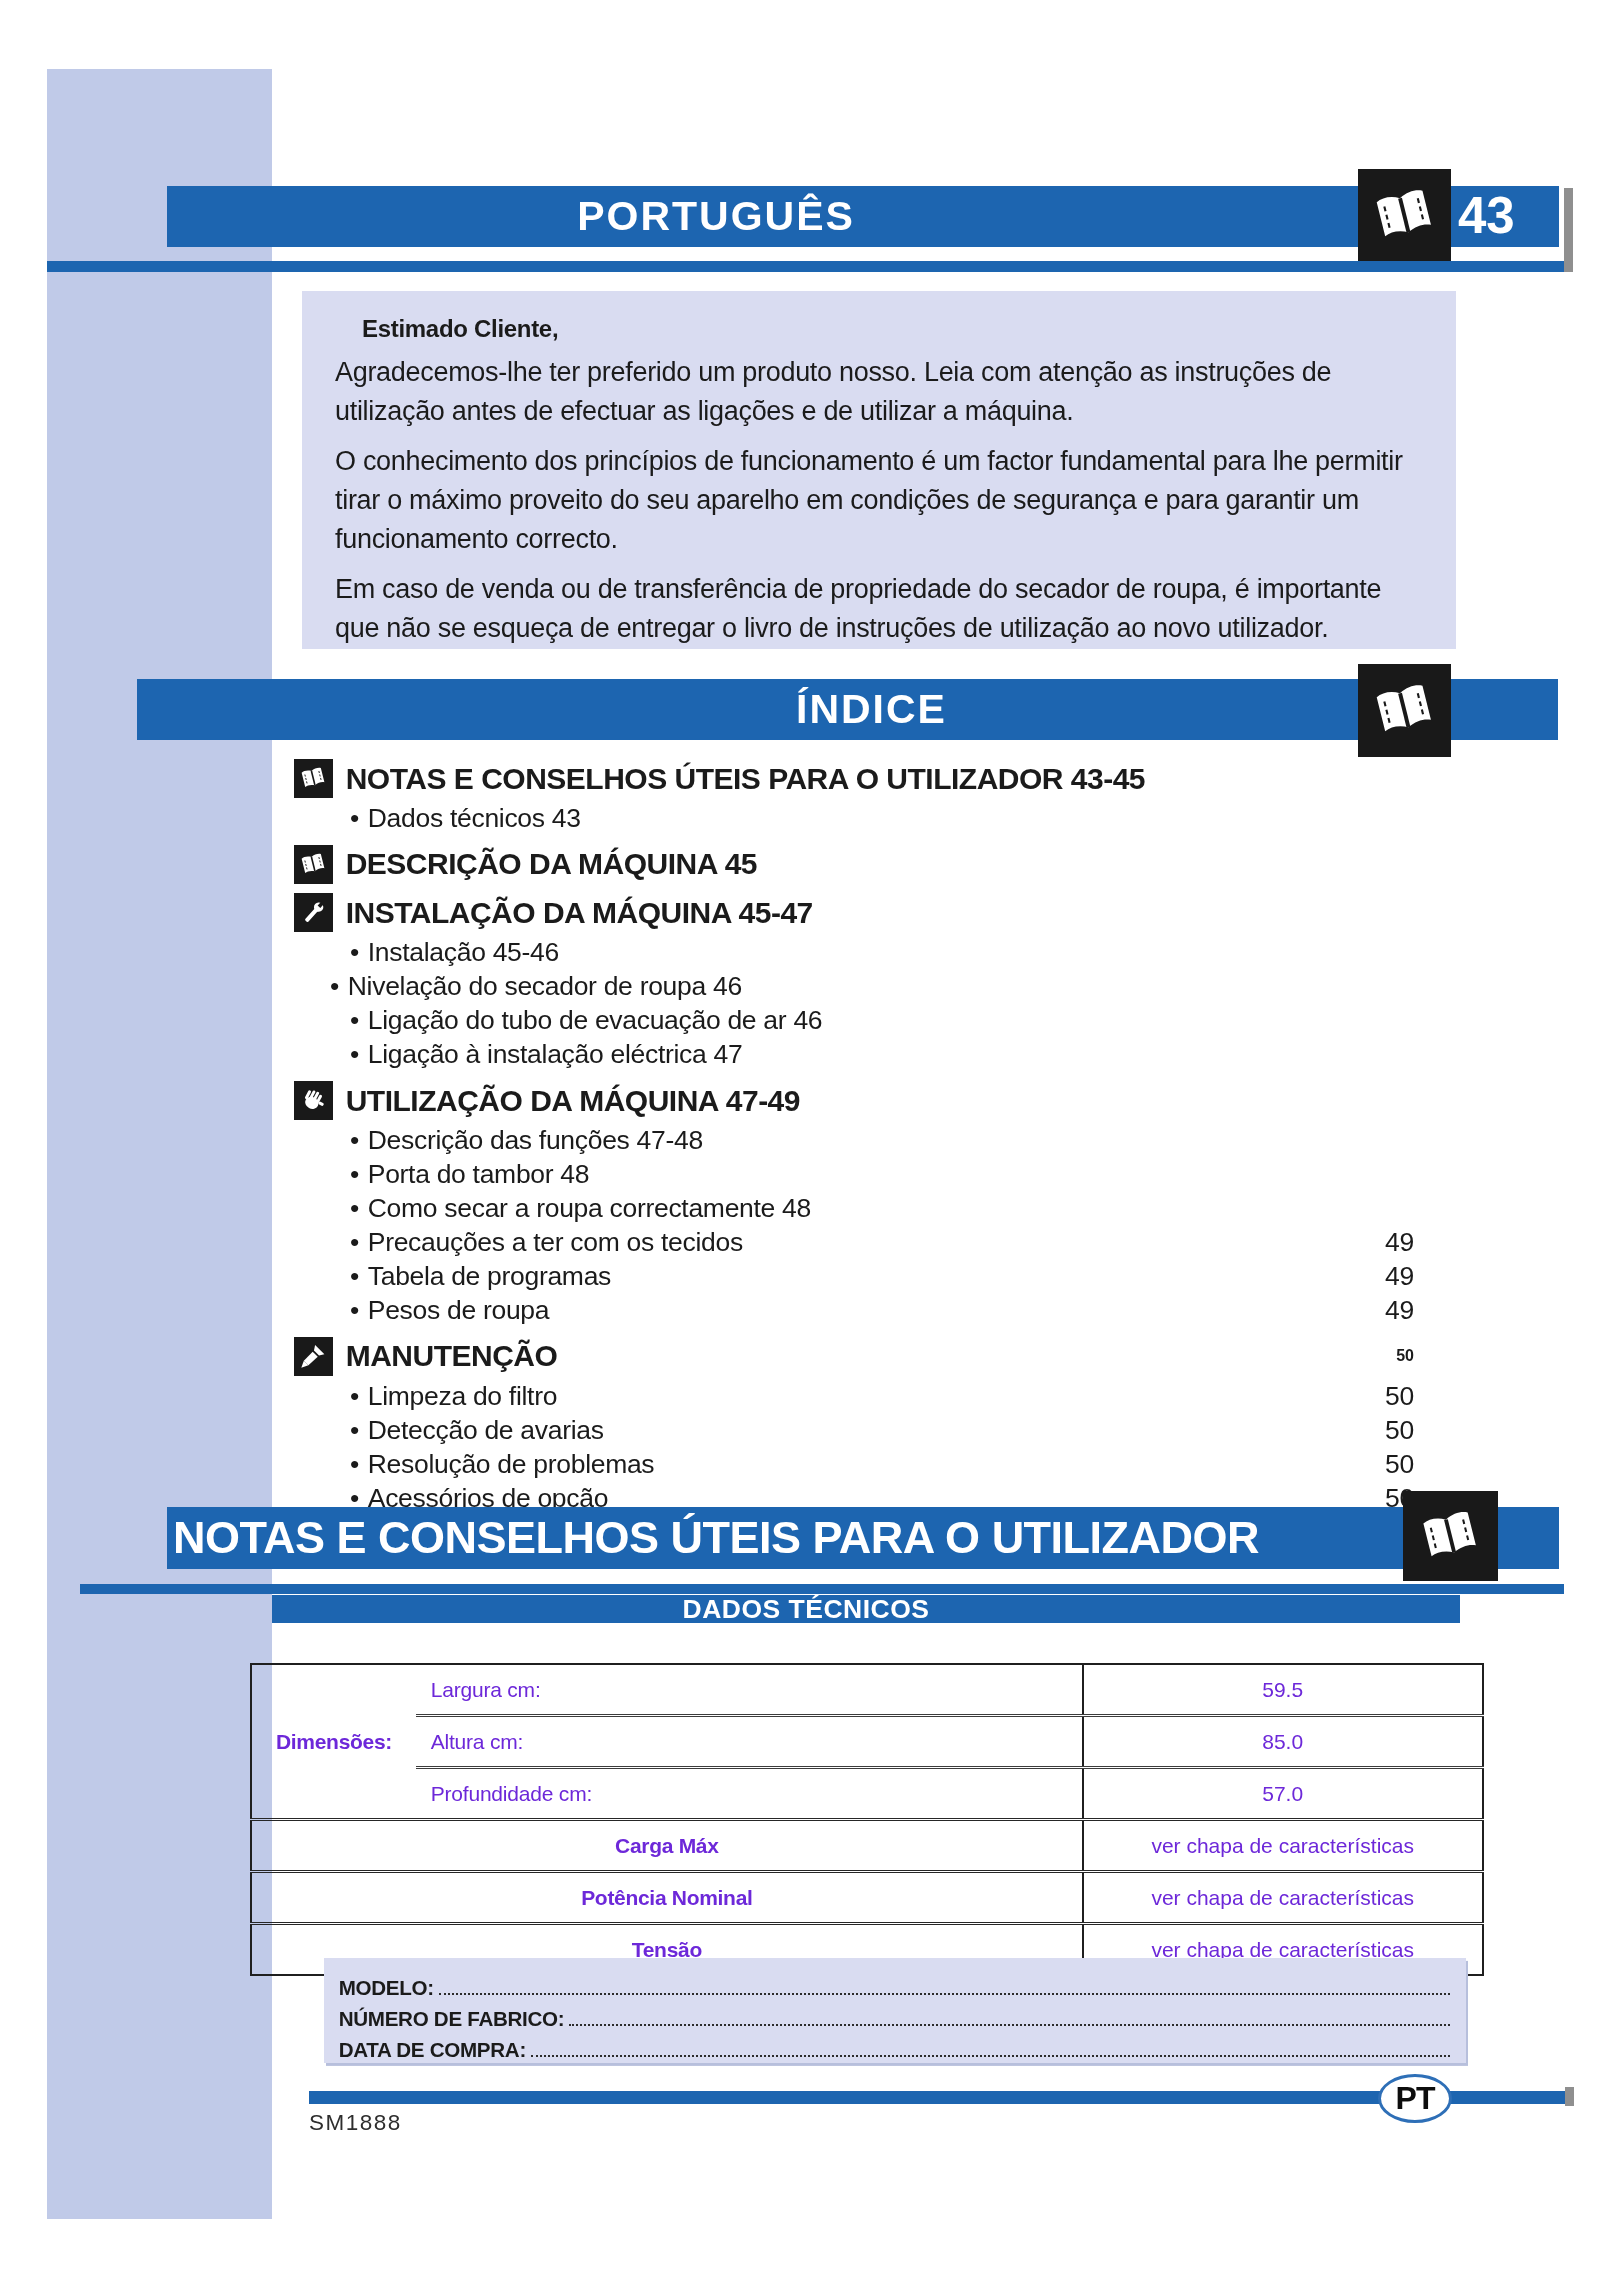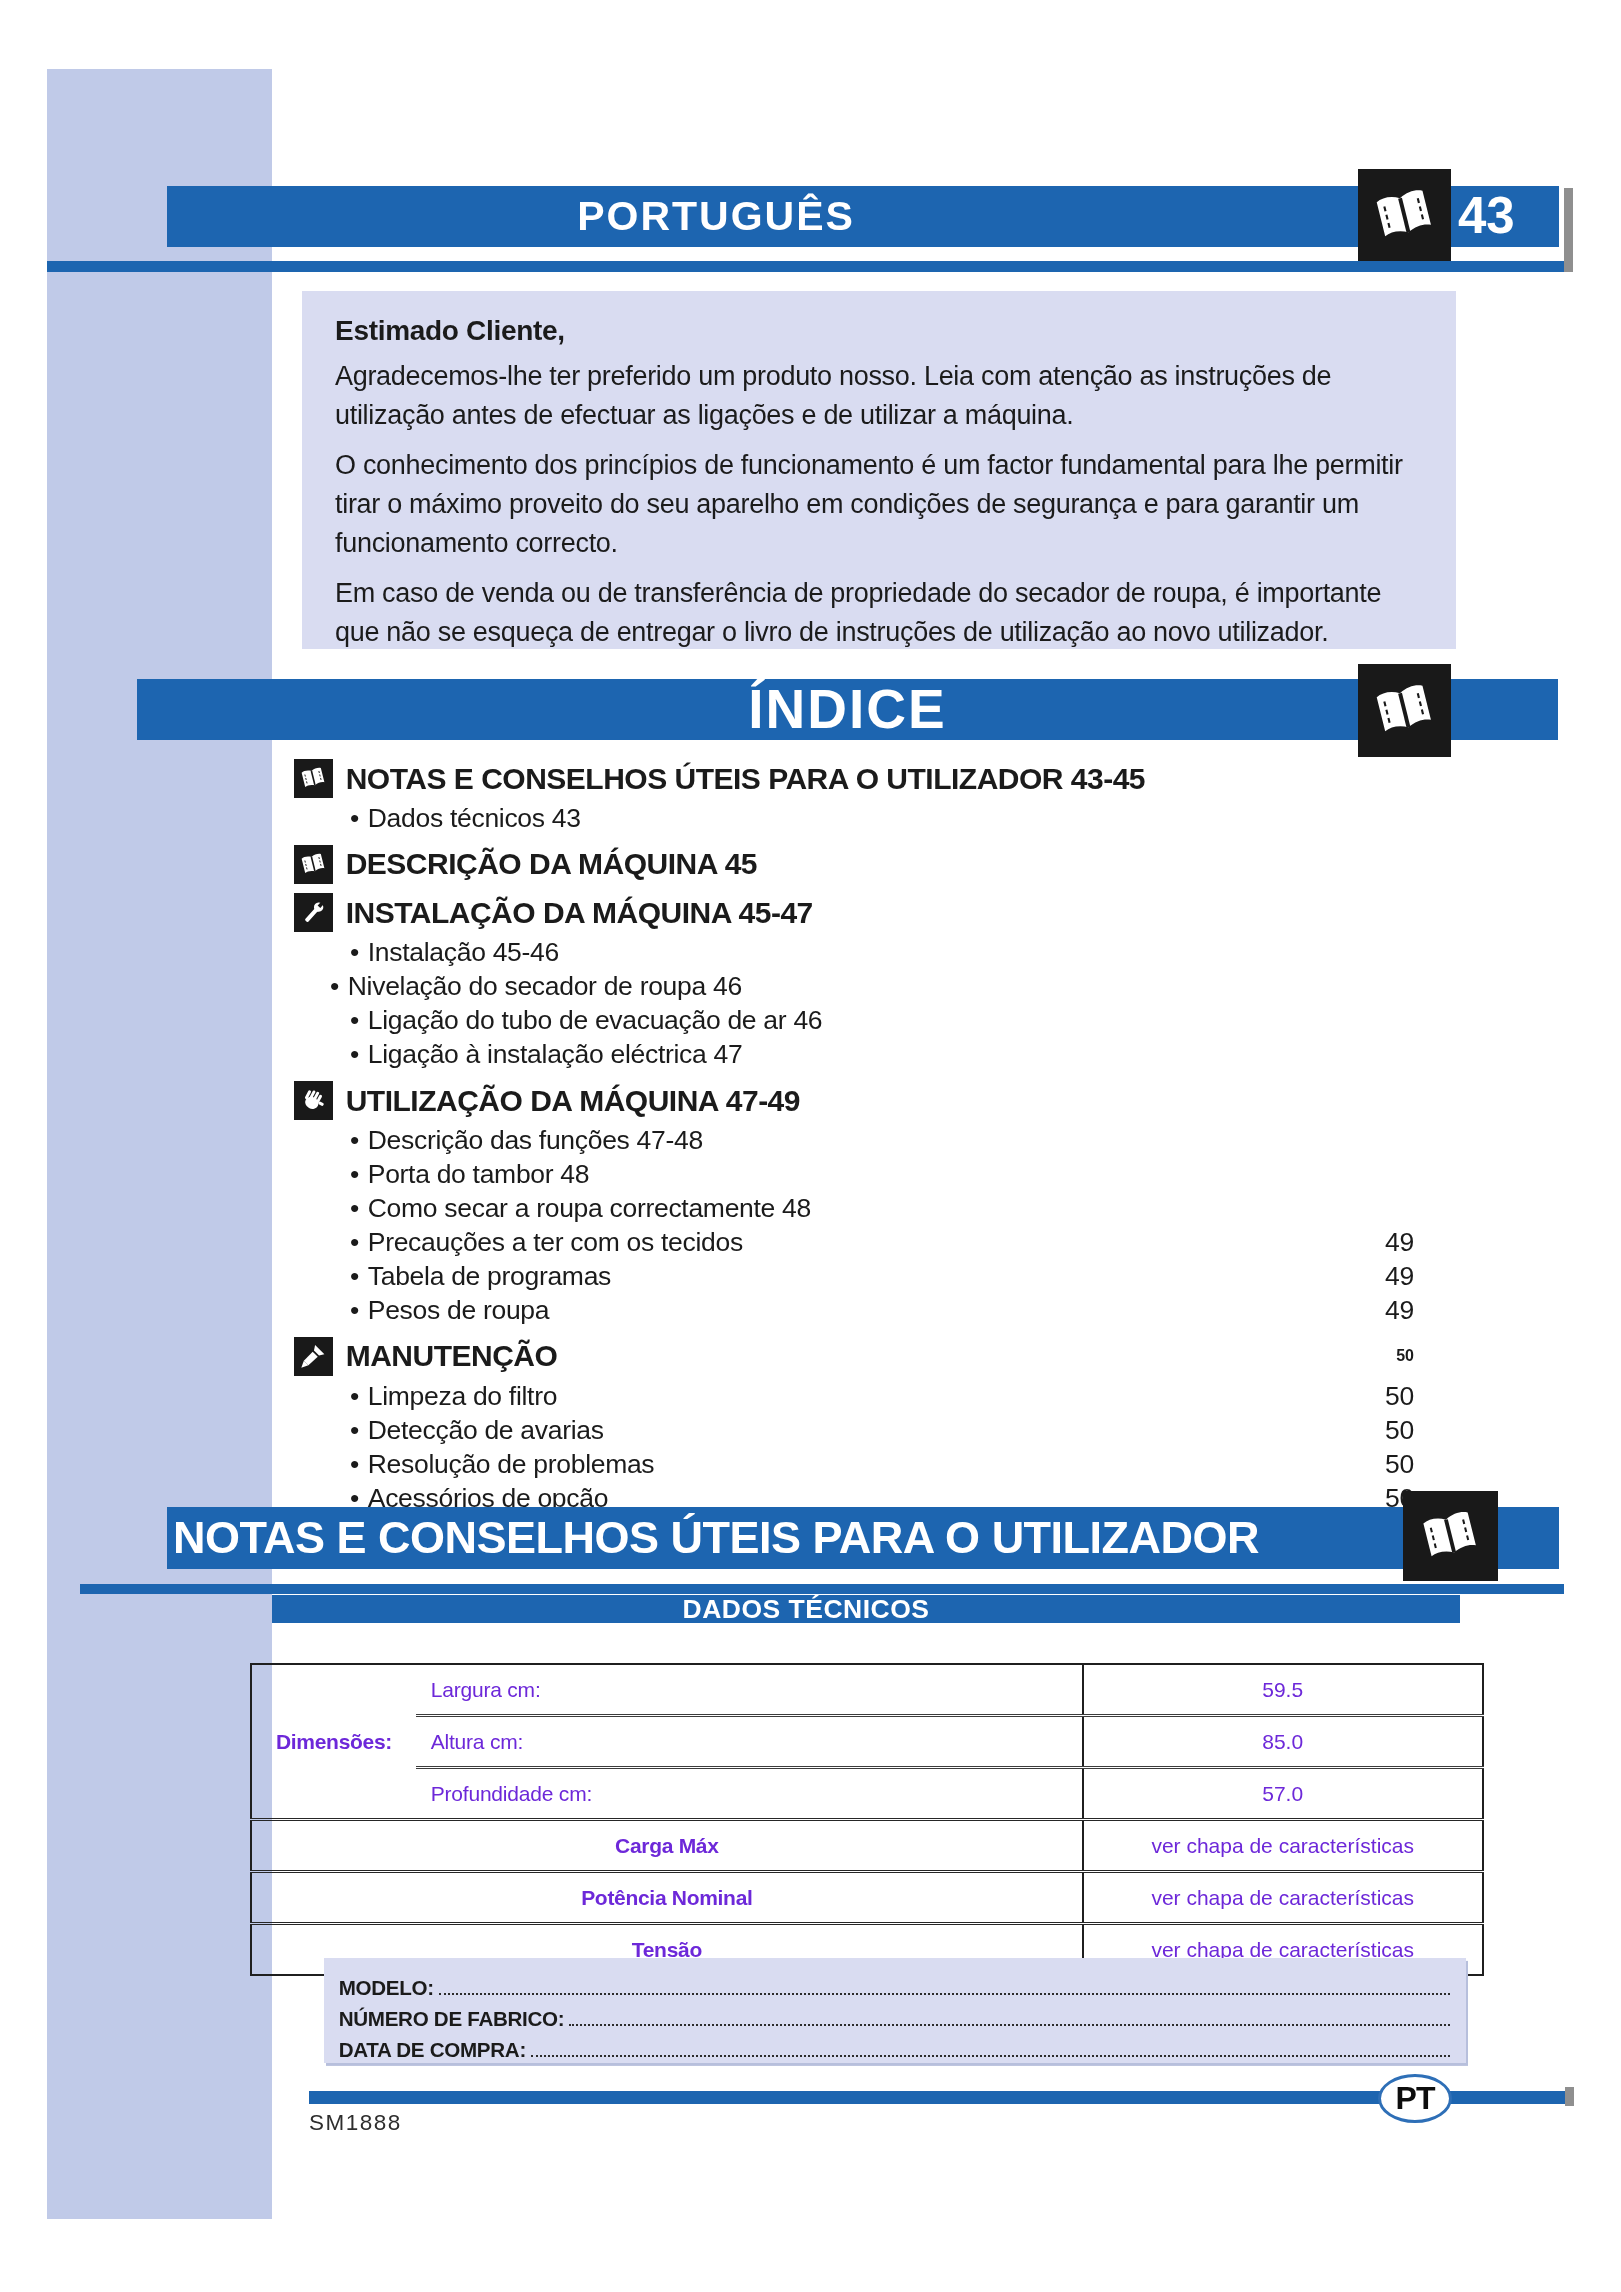--- a/index.html
+++ b/index.html
@@ -21,42 +21,42 @@
   .bluebar{background:var(--bar_blue);}
   .hdr-bar{left:167px;top:186px;width:1392px;height:61px;}
   .bar-title{
     display:block;width:100%;height:100%;color:#fff;font-weight:bold;text-align:center;
     box-sizing:border-box;
     border-radius:17px;
   }
   .hdr-title{font-size:41px;line-height:61px;letter-spacing:2px;padding-right:294px;}
   .hdr-rule{left:47px;top:261px;width:1517px;height:10.8px;background:var(--bar_blue);}
   .idx-bar{left:137px;top:679px;width:1421px;height:61px;}
-  .idx-title{font-size:55px;line-height:61px;letter-spacing:2px;}
+  .idx-title{font-size:41px;line-height:61px;letter-spacing:2px;margin-left:24px;}
   .banner-bar{left:167px;top:1507px;width:1392px;height:62px;}
   .banner-title{font-size:45px;line-height:62px;letter-spacing:-0.5px;padding-right:294px;}
   .banner-rule{left:80px;top:1584px;width:1484px;height:9.8px;background:var(--bar_blue);}
   .dados-bar{left:272px;top:1595px;width:1188px;height:28px;}
   .dados-title{font-size:26.5px;line-height:28px;padding-right:120px;letter-spacing:0.5px;}
   
   .icon-sq{background:var(--icon_black);display:flex;align-items:center;justify-content:center;}
   .icon-sq svg{width:78%;height:78%;display:block;}
   .hdr-book{left:1358px;top:169px;width:93px;height:93px;}
   .idx-book{left:1358px;top:664px;width:93px;height:93px;}
   .banner-book{left:1403px;top:1491px;width:95px;height:90px;}
   .page-number{left:1458px;top:186px;width:108px;height:61px;color:#fff;font-weight:bold;
     font-size:51px;line-height:59px;}
   
   .tick{background:#8f8f8f;}
   .tick-top{left:1564px;top:188px;width:8.8px;height:84px;}
   .tick-bottom{left:1565px;top:2087px;width:8.8px;height:18.6px;}
   
   .intro{left:302px;top:291px;width:1154px;height:358px;background:var(--panel_lavender);
     box-sizing:border-box;padding:23.5px 27.4px 0 33px;}
-  .intro-title{font-size:28px;font-weight:bold;letter-spacing:-0.3px;}
+  .intro-title{font-size:24px;font-weight:bold;letter-spacing:-0.3px;margin-left:27px;}
   .intro p{margin:10.8px 0 0 0;font-size:27px;line-height:39px;letter-spacing:-0.3px;}
   
   .idx-list{left:294px;top:759px;width:1120px;}
   .idx-section{margin-bottom:9.8px;}
   .idx-header{display:flex;align-items:center;margin-bottom:2.9px;}
   .icon-sq.sm{width:39px;height:39px;flex:0 0 39px;}
   .idx-header-label{margin-left:12.7px;font-size:30px;font-weight:bold;letter-spacing:-0.5px;}
   .idx-item{display:flex;font-size:26.5px;line-height:34px;letter-spacing:-0.3px;padding-left:56px;}
   .idx-item.outdent{padding-left:36px;}
   .blt{margin-right:8.8px;}

